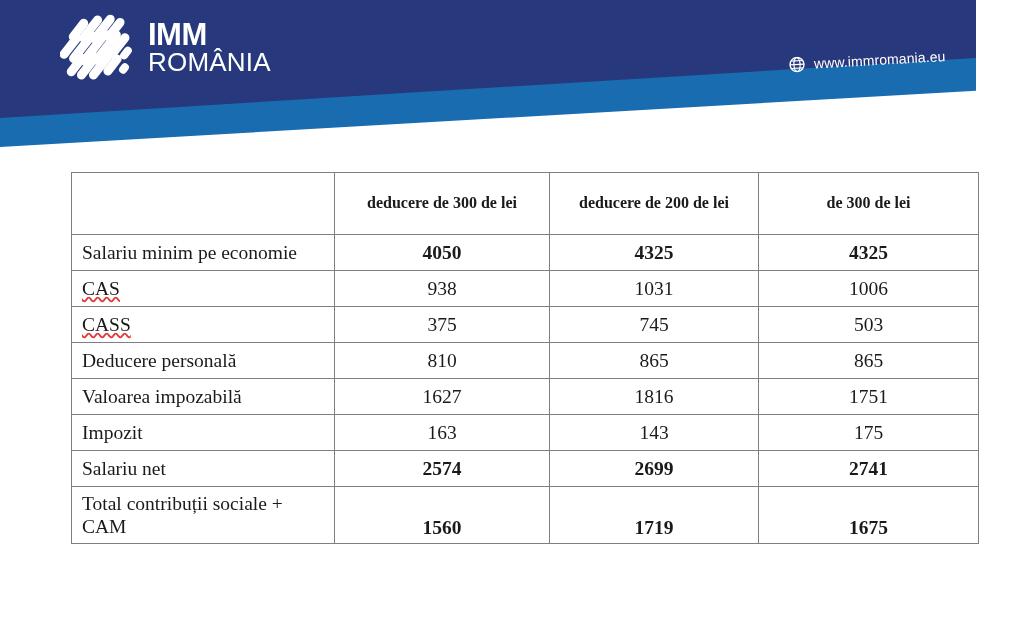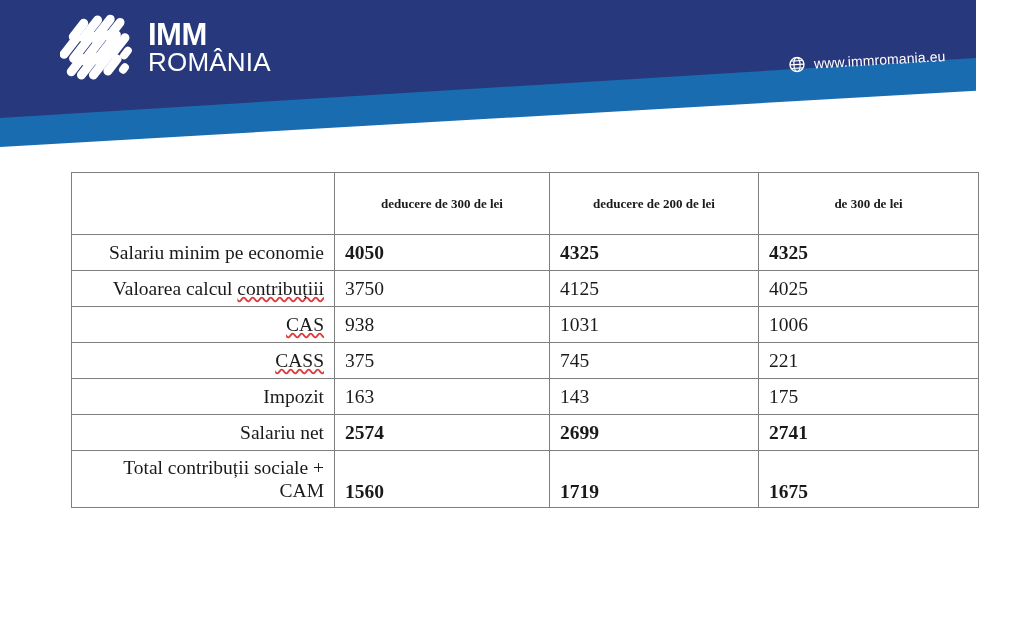--- a/index.html
+++ b/index.html
@@ -125,32 +125,32 @@
   table.calc td, table.calc th {
     border: 1px solid #7f7f7f;
     padding: 2px 10px;
     vertical-align: middle;
   }
   th.hdr {
     font-weight: bold;
     text-align: center;
     height: 57px;
     line-height: 1.18;
-    font-size: 13px;
+    font-size: 16px;
   }
   th.hdr-blank { height: 57px; }
   th.hdr-mid { vertical-align: middle; }
 
   td.rowlabel {
-    text-align: right;
+    text-align: left;
     height: 31px;
     white-space: nowrap;
   }
   td.num {
-    text-align: left;
+    text-align: center;
     height: 31px;
   }
   td.num.b, td.rowlabel.b { font-weight: bold; }
 
   tr.tall td { height: 50px; }
   tr.tall td.rowlabel {
     white-space: normal;
     line-height: 1.18;
     vertical-align: middle;
   }
@@ -229,36 +229,42 @@
       </tr>
     </thead>
     <tbody id="tbody">
         <tr>
           <td class="rowlabel">Salariu minim pe economie</td>
           <td class="num b">4050</td>
           <td class="num b">4325</td>
           <td class="num b">4325</td>
         </tr>
         <tr>
-          <td class="rowlabel">Valoarea calcul <span class="sp">contribuțiii</span></td>
-          <td class="num">3750</td>
-          <td class="num">4125</td>
-          <td class="num">4025</td>
-        </tr>
-        <tr>
           <td class="rowlabel"><span class="sp">CAS</span></td>
           <td class="num">938</td>
           <td class="num">1031</td>
           <td class="num">1006</td>
         </tr>
         <tr>
           <td class="rowlabel"><span class="sp">CASS</span></td>
           <td class="num">375</td>
           <td class="num">745</td>
-          <td class="num">221</td>
+          <td class="num">503</td>
+        </tr>
+        <tr>
+          <td class="rowlabel">Deducere personală</td>
+          <td class="num">810</td>
+          <td class="num">865</td>
+          <td class="num">865</td>
+        </tr>
+        <tr>
+          <td class="rowlabel">Valoarea impozabilă</td>
+          <td class="num">1627</td>
+          <td class="num">1816</td>
+          <td class="num">1751</td>
         </tr>
         <tr>
           <td class="rowlabel">Impozit</td>
           <td class="num">163</td>
           <td class="num">143</td>
           <td class="num">175</td>
         </tr>
         <tr>
           <td class="rowlabel">Salariu net</td>
           <td class="num b">2574</td>

